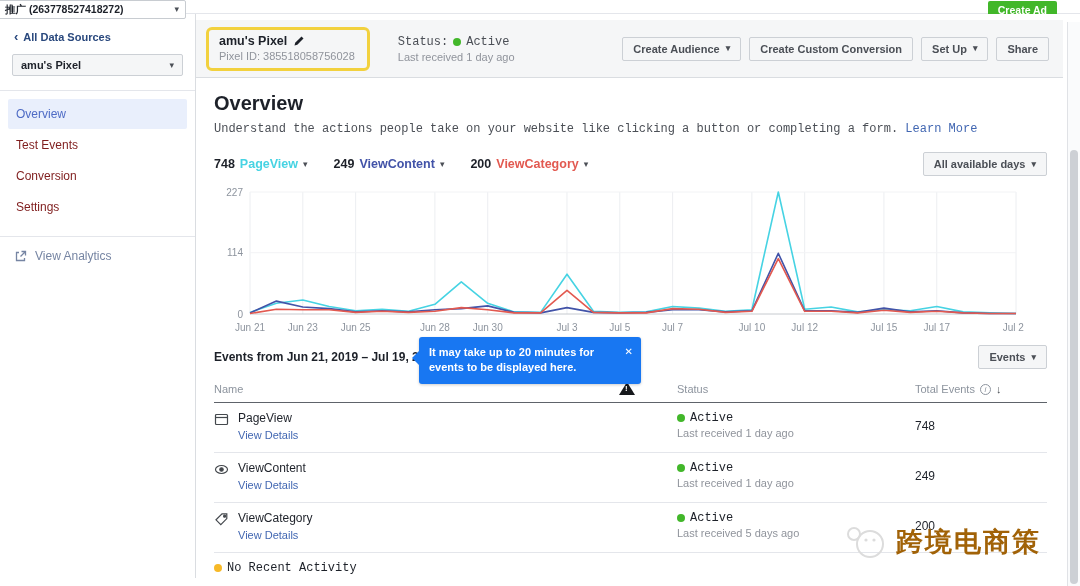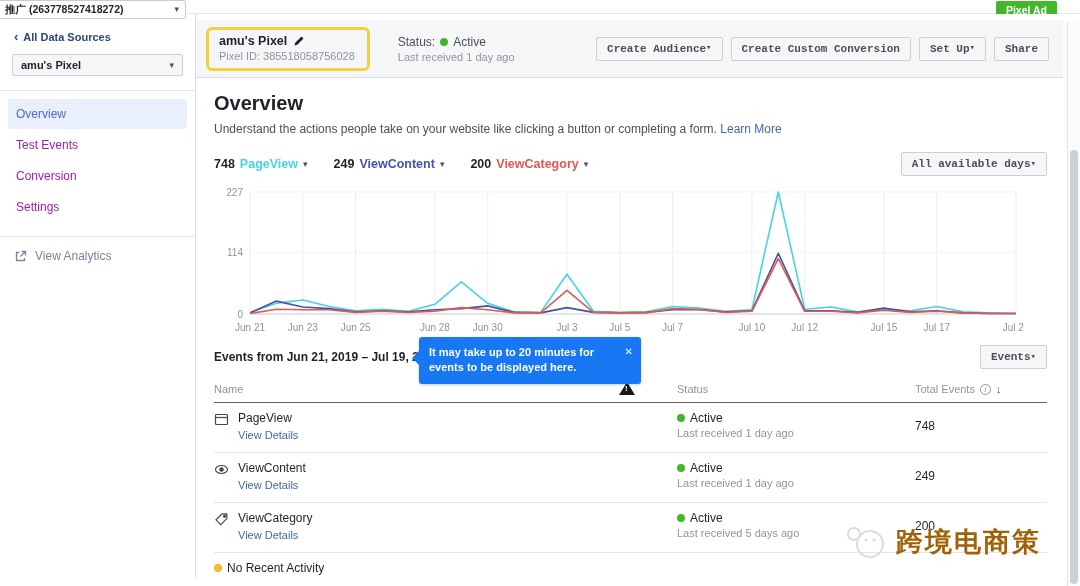--- a/index.html
+++ b/index.html
@@ -21,45 +21,45 @@
   .main { flex:1; position:relative; background:#fff; overflow:hidden; }
 
   
   .back-link { display:flex; align-items:center; gap:5px; padding:0 14px; font-size:11px; font-weight:bold; color:#29487d; cursor:pointer; }
   .back-link .chev { font-size:13px; line-height:1; }
   .pixel-select { margin:11px 12px 0 12px; height:22px; border:1px solid #ccd0d5; border-radius:2px; background:#f5f6f7;
     display:flex; align-items:center; padding:0 8px; font-size:11px; font-weight:bold; color:#1d2129; cursor:pointer; }
   .pixel-select .caret { margin-left:auto; }
   .side-div { border-top:1px solid #e4e6eb; margin-top:14px; }
   .nav { padding:8px 8px 0 8px; }
-  .nav-item { height:30px; display:flex; align-items:center; padding-left:8px; font-size:12px; color:#a21caf;
+  .nav-item { height:30px; display:flex; align-items:center; padding-left:8px; font-size:12px; color:#7f1d1d;
     border-radius:2px; cursor:pointer; margin-bottom:1px; }
   .nav-item.active { background:#e9effc; color:#4e6bc5; }
   .analytics-row { display:flex; align-items:center; gap:8px; padding:12px 14px; font-size:12px; color:#7685a3; cursor:pointer; }
 
   
   .header-band { margin-top:6px; height:58px; background:#f5f6f7; border-bottom:1px solid #dadde1;
     display:flex; align-items:center; padding:0 14px 0 10px; }
   .pixel-block { border:3px solid #f2d13e; border-radius:6px; padding:4px 12px 6px 10px; background:transparent; }
   .pixel-name-row { display:flex; align-items:center; gap:6px; font-size:12.5px; font-weight:bold; color:#1d2129; }
   .pixel-id { font-size:11px; color:#90949c; margin-top:2px; }
   .status-block { margin-left:28px; }
-  .status-row { display:flex; align-items:center; gap:5px; font-size:12px; color:#4b4f56; }
+  .status-row { display:flex; align-items:center; gap:5px; font-size:12px; color:#4b4f56;font-family:Liberation Mono, monospace; }
   .dot { width:8px; height:8px; border-radius:50%; display:inline-block; }
   .dot[data-status="green"] { background:#42b72a; }
   .dot[data-status="yellow"] { background:#f7b928; }
   .status-sub { font-size:11px; color:#90949c; margin-top:2px; }
   .header-buttons { margin-left:auto; display:flex; gap:8px; }
   .btn { height:24px; background:#f5f6f7; border:1px solid #ccd0d5; border-radius:2px; font-size:11px; font-weight:bold;
-    color:#4b4f56; display:flex; align-items:center; padding:0 10px; cursor:pointer; font-family:Liberation Mono, monospace; }
+    color:#4b4f56; display:flex; align-items:center; gap:6px; padding:0 10px; cursor:pointer; font-family:Liberation Sans, sans-serif; }
 
   
   .content { padding:14px 16px 0 18px; position:relative; }
   .page-title { font-size:20px; font-weight:bold; color:#1d2129; }
-  .page-desc { font-size:12px; color:#4b4f56; margin-top:7px; }
+  .page-desc { font-size:12px; color:#4b4f56; margin-top:7px;font-family:Liberation Mono, monospace; }
   .page-desc a { color:#4267b2; text-decoration:none; cursor:pointer; }
 
   .stats-row { display:flex; align-items:center; margin-top:16px; }
   .legend-item { display:flex; align-items:center; gap:5px; margin-right:26px; font-size:12.5px; font-weight:bold; cursor:pointer; }
   .legend-item .count { color:#1d2129; }
   .days-btn { margin-left:auto; }
 
   .chart-wrap { margin-top:6px; }
   .xt { font-size:10px; fill:#8d949e; }
   .yt { font-size:10px; fill:#8d949e; }
@@ -107,21 +107,21 @@
 </head>
 <body>
 
 <div class="viewport">
 
   <div class="topbar">
     <div class="acct-select">
       <span>推广 (263778527418272)</span>
       <span class="caret">▾</span>
     </div>
-    <button class="create-ad">Pixel Ad</button>
+    <button class="create-ad">Create Ad</button>
   </div>
 
   <div class="app">
 
     <div class="sidebar">
       <div class="back-link">
         <span class="chev">‹</span>
         <span>All Data Sources</span>
       </div>
       <div class="pixel-select">

